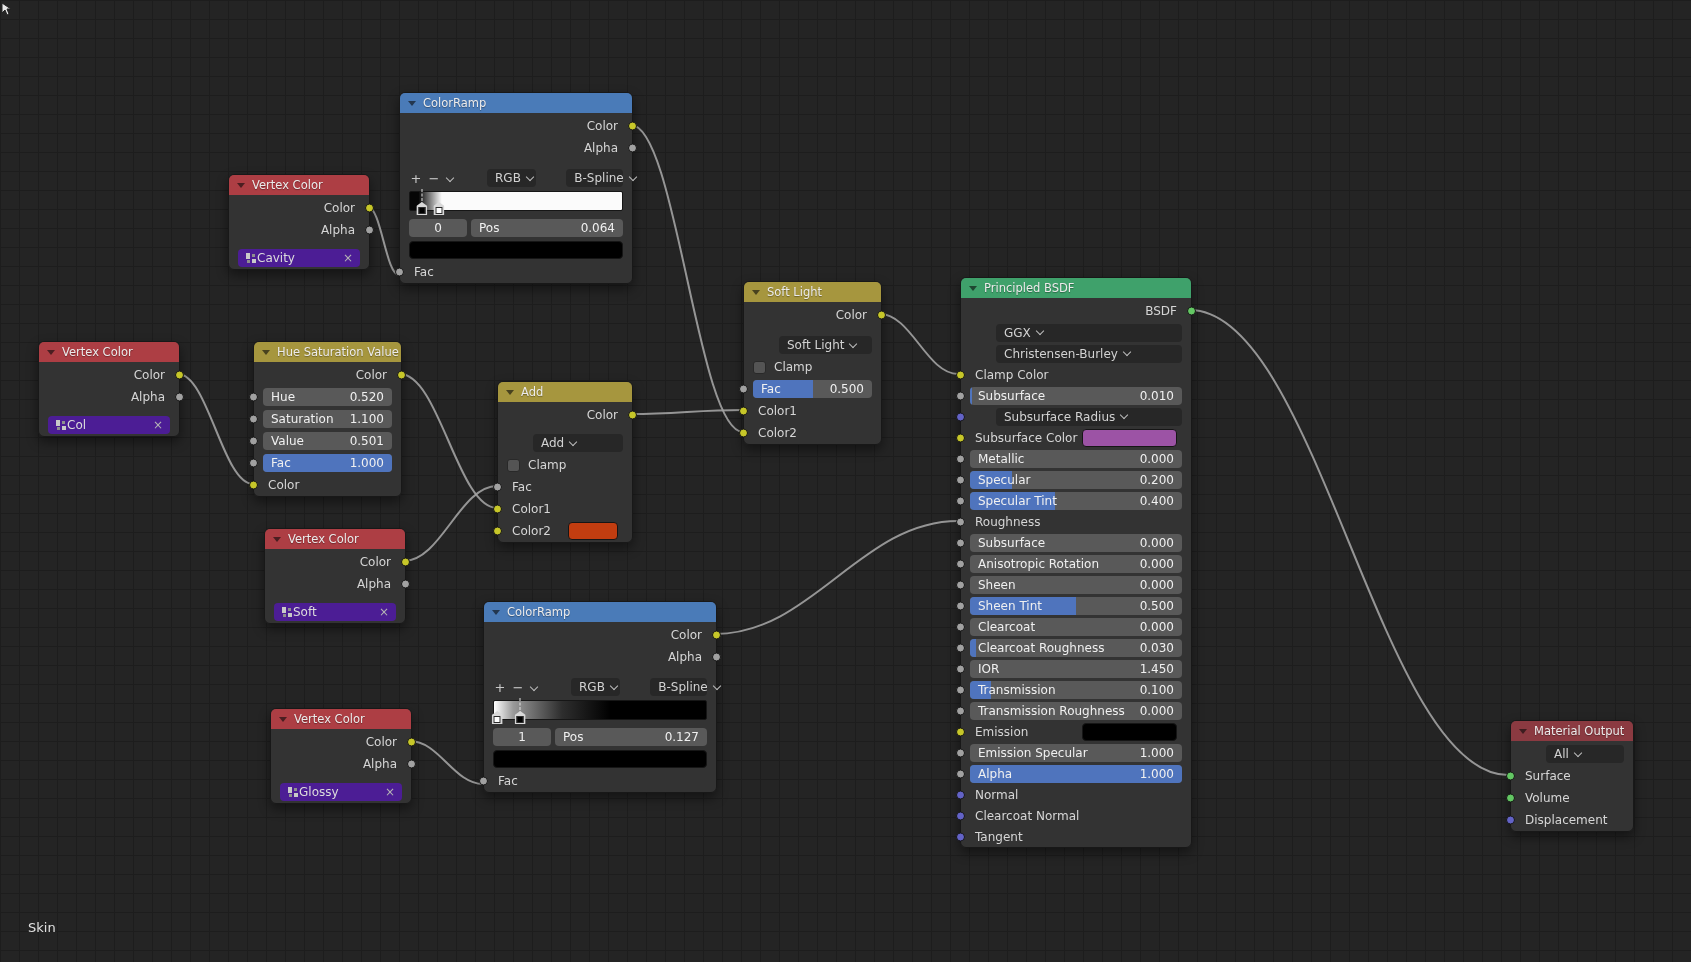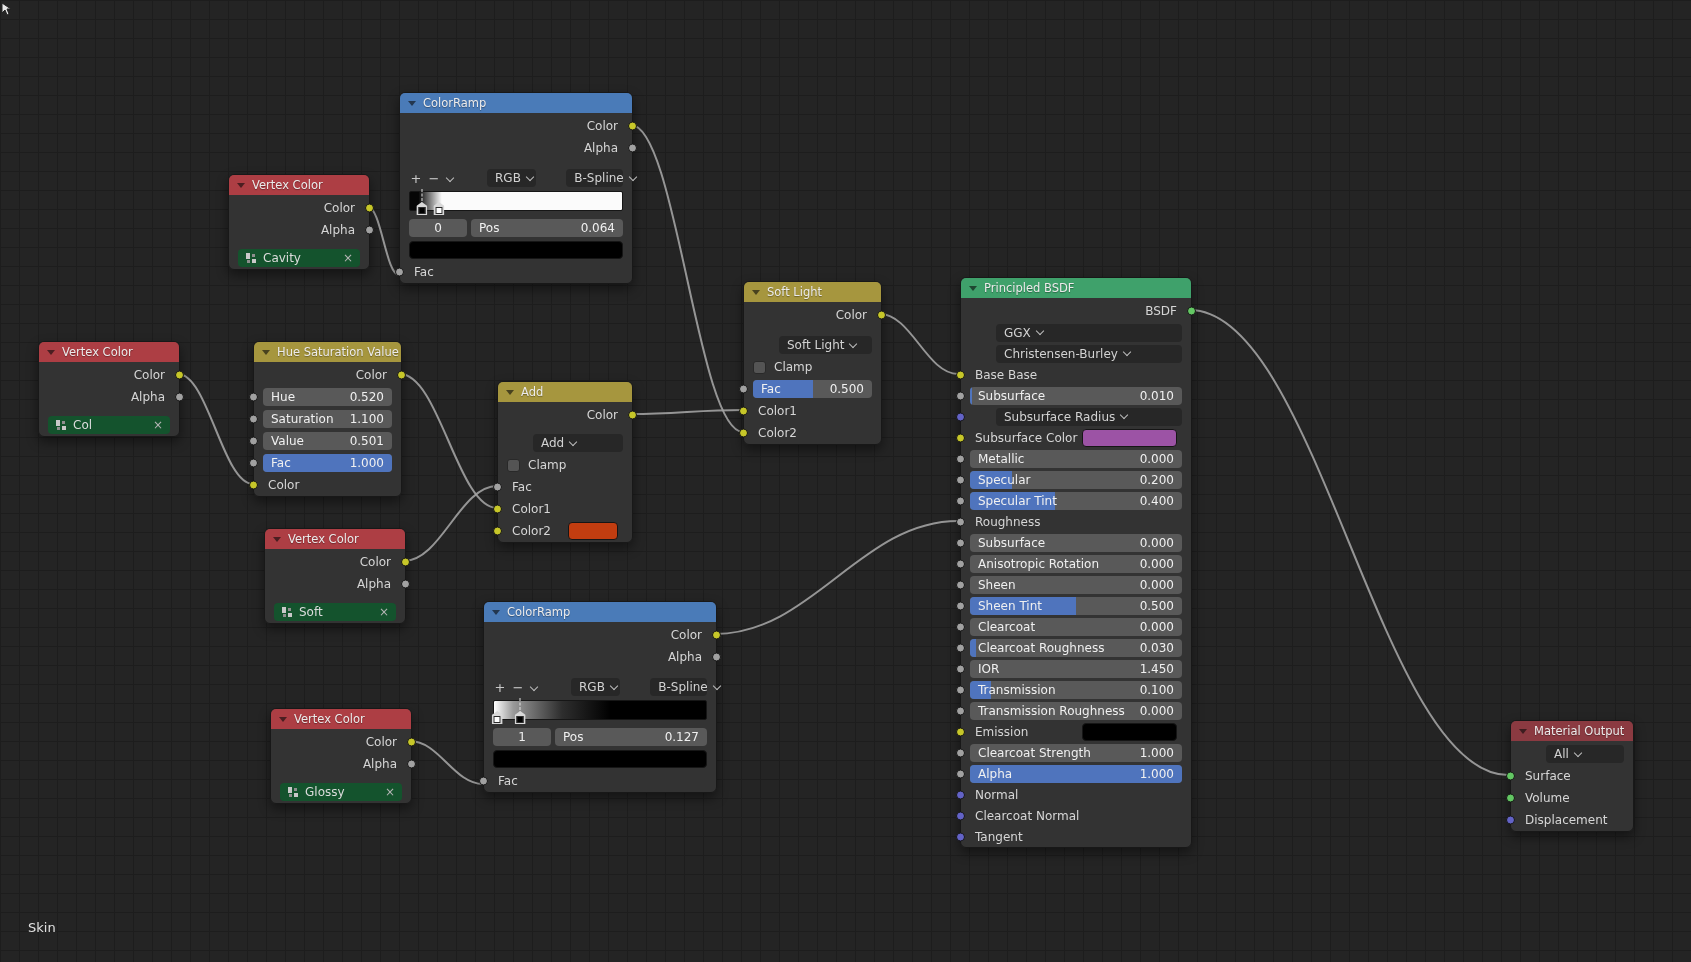--- a/index.html
+++ b/index.html
@@ -40,21 +40,21 @@
   .c-color{background:#c7c729;} .c-value{background:#a1a1a1;}
   .c-vector{background:#6363c7;} .c-shader{background:#63c763;}
   .widget{height:18px;border-radius:4px;display:flex;align-items:center;flex:1;box-sizing:border-box;min-width:0;}
   .dropdown{background:#272727;padding:0 8px;justify-content:flex-start;color:#d2d2d2;white-space:nowrap;margin-left:26px;}
   .chev{width:5px;height:5px;border-right:1.5px solid #bdbdbd;border-bottom:1.5px solid #bdbdbd;transform:rotate(45deg);margin-top:-3px;flex:0 0 auto;margin-left:6px;}
   .slider{background:#595959;position:relative;overflow:hidden;color:#f0f0f0;}
   .slider .fill{position:absolute;left:0;top:0;bottom:0;background:#4f74bd;z-index:1;}
   .slider .lab{position:absolute;left:8px;z-index:2;white-space:nowrap;}
   .slider .val{position:absolute;right:8px;z-index:2;white-space:nowrap;}
   .checkbox{width:13px;height:13px;background:#545454;border:1px solid #292929;border-radius:3px;margin-right:8px;flex:0 0 auto;box-sizing:border-box;}
-  .namefield{background:#14532d;padding:0 7px;gap:6px;color:#dcdcdc;justify-content:flex-start;}
+  .namefield{background:#4c1d95;padding:0 7px;gap:0;color:#dcdcdc;justify-content:flex-start;}
   .namefield .x{margin-left:auto;color:#b5b5b5;font-size:12px;}
   .toolbar{gap:4px;}
   .tbtn{color:#c8c8c8;width:14px;text-align:center;font-size:13px;flex:0 0 auto;}
   .tbchev{margin:0 4px 0 2px;}
   .rampwrap{position:relative;height:20px;margin:2px 9px 6px;}
   .ramp{position:absolute;left:0;right:0;top:0;height:18px;border:1px solid #161616;border-radius:2px;}
   .ramp-bw{background:linear-gradient(90deg,#060606 4%,#fbfbfb 15%);}
   .ramp-wb{background:linear-gradient(90deg,#ffffff 0%,#9a9a9a 9%,#2e2e2e 32%,#000 55%);}
   .stop{position:absolute;bottom:-4px;width:11px;height:13px;transform:translateX(-50%);
         background:#d8d8d8;clip-path:polygon(50% 0,100% 30%,100% 100%,0 100%,0 30%);
@@ -466,21 +466,21 @@
             </div>
           </div>
           <div class="row">
             <div class="widget dropdown">
               <span>Christensen-Burley</span>
               <span class="chev"></span>
             </div>
           </div>
           <div class="row plain">
             <span class="sock in c-color"></span>
-            <span>Base Base</span>
+            <span>Clamp Color</span>
           </div>
           <div class="row">
             <span class="sock in c-value"></span>
             <div class="widget slider">
               <span class="fill" style="width: 1%;"></span>
               <span class="lab">Subsurface</span>
               <span class="val">0.010</span>
             </div>
           </div>
           <div class="row">
@@ -589,21 +589,21 @@
             </div>
           </div>
           <div class="row plain swatchrow">
             <span class="sock in c-color"></span>
             <span>Emission</span>
             <span class="colswatch" style="background: rgb(0, 0, 0);"></span>
           </div>
           <div class="row">
             <span class="sock in c-value"></span>
             <div class="widget slider">
-              <span class="lab">Clearcoat Strength</span>
+              <span class="lab">Emission Specular</span>
               <span class="val">1.000</span>
             </div>
           </div>
           <div class="row">
             <span class="sock in c-value"></span>
             <div class="widget slider">
               <span class="fill" style="width: 100%;"></span>
               <span class="lab">Alpha</span>
               <span class="val">1.000</span>
             </div>

